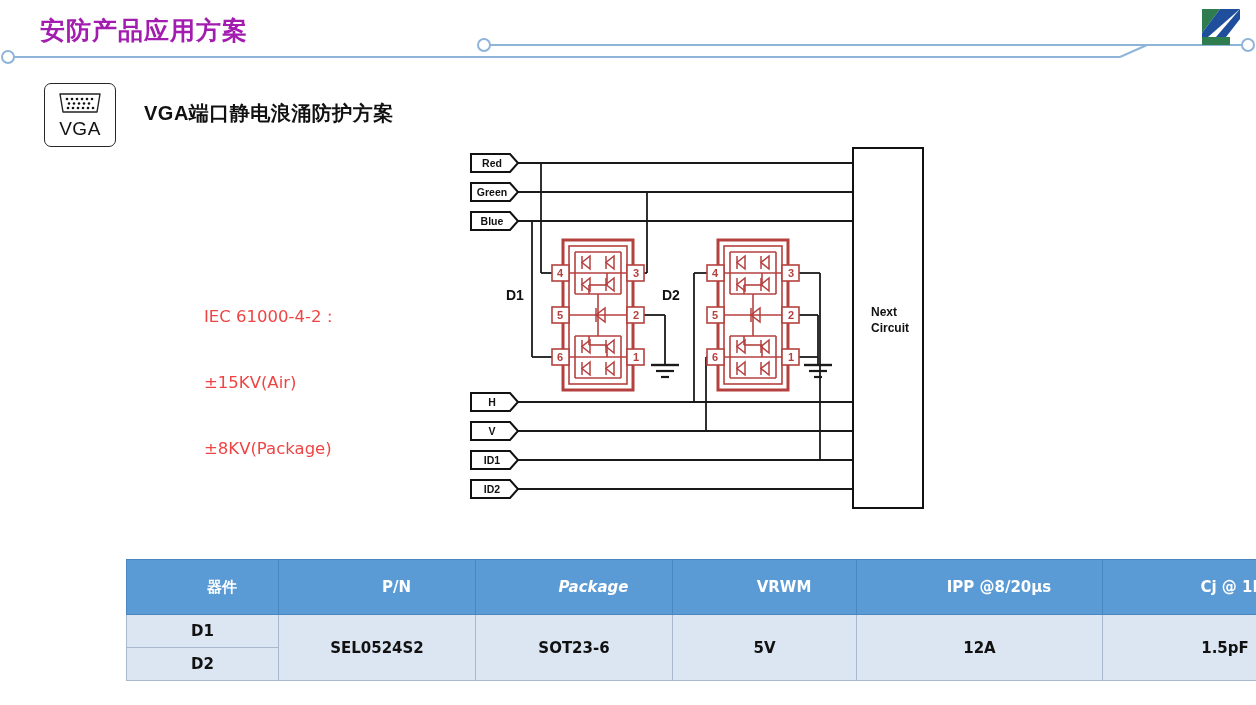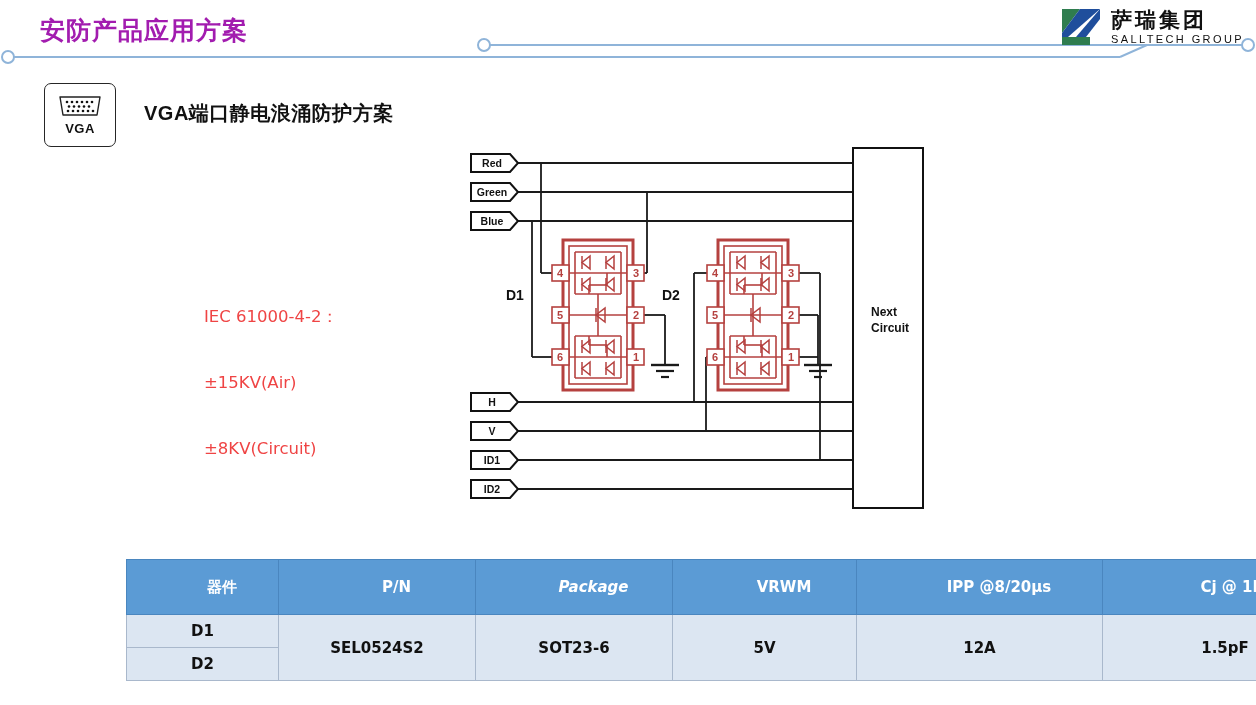--- a/index.html
+++ b/index.html
@@ -77,22 +77,22 @@
     display: flex;
     flex-direction: column;
     align-items: center;
     justify-content: center;
     gap: 3px;
   }
   #vga-connector {
     width: 50px; height: 24px;
   }
   #vga-icon-label {
-    font-size: 13px;
-    font-weight: bold;
+    font-size: 19px;
+    font-weight: normal;
     color: #111;
     letter-spacing: 0.5px;
   }
   #section-heading {
     position: absolute;
     left: 136px;
     top: 100px;
     font-size: 20px;
     font-weight: bold;
     color: #111;
@@ -180,24 +180,20 @@
   <circle cx="1248" cy="15" r="6" fill="#ffffff" stroke="#8fb4d9" stroke-width="2"></circle>
 </svg>
 
 <div id="logo-block">
   <svg id="logo-mark" viewBox="0 0 44 40">
     <polygon points="2,2 20,2 2,26 2,2" fill="#2f7d4f"></polygon>
     <polygon points="20,2 40,2 8,30 2,30 2,26" fill="#1f4e9c"></polygon>
     <polygon points="2,30 30,30 30,38 2,38" fill="#2f7d4f"></polygon>
     <polygon points="16,30 40,2 40,12 26,30" fill="#1f4e9c"></polygon>
   </svg>
-  <div id="logo-text-wrap">
-    <div id="logo-cn">萨瑞集团</div>
-    <div id="logo-en">SALLTECH GROUP</div>
-  </div>
 </div>
 
 <div id="vga-icon-box">
   <svg id="vga-connector" viewBox="0 0 50 24">
     <path d="M5 3 L45 3 L42 21 L8 21 Z" fill="none" stroke="#222" stroke-width="1.4" stroke-linejoin="round"></path>
     <g fill="#111">
       <circle cx="12" cy="8" r="1.3"></circle>
         <circle cx="17" cy="8" r="1.3"></circle>
         <circle cx="22" cy="8" r="1.3"></circle>
       <circle cx="27" cy="8" r="1.3"></circle>
@@ -217,21 +213,21 @@
     </g>
   </svg>
   <div id="vga-icon-label">VGA</div>
 </div>
 
 <div id="section-heading">VGA端口静电浪涌防护方案</div>
 
 <div id="spec-text">
   <div>IEC 61000-4-2：</div>
   <div>±15KV(Air)</div>
-  <div>±8KV(Circuit)</div>
+  <div>±8KV(Package)</div>
   <span class="spec-gap"></span>
   <div>IEC 61000-4-5：</div>
   <div>±40V</div>
 </div>
 
 <div id="circuit-diagram">
 <svg id="circuit-svg" viewBox="0 0 480 380" width="480" height="380">
   <defs>
     <g id="tvs-array">
 

